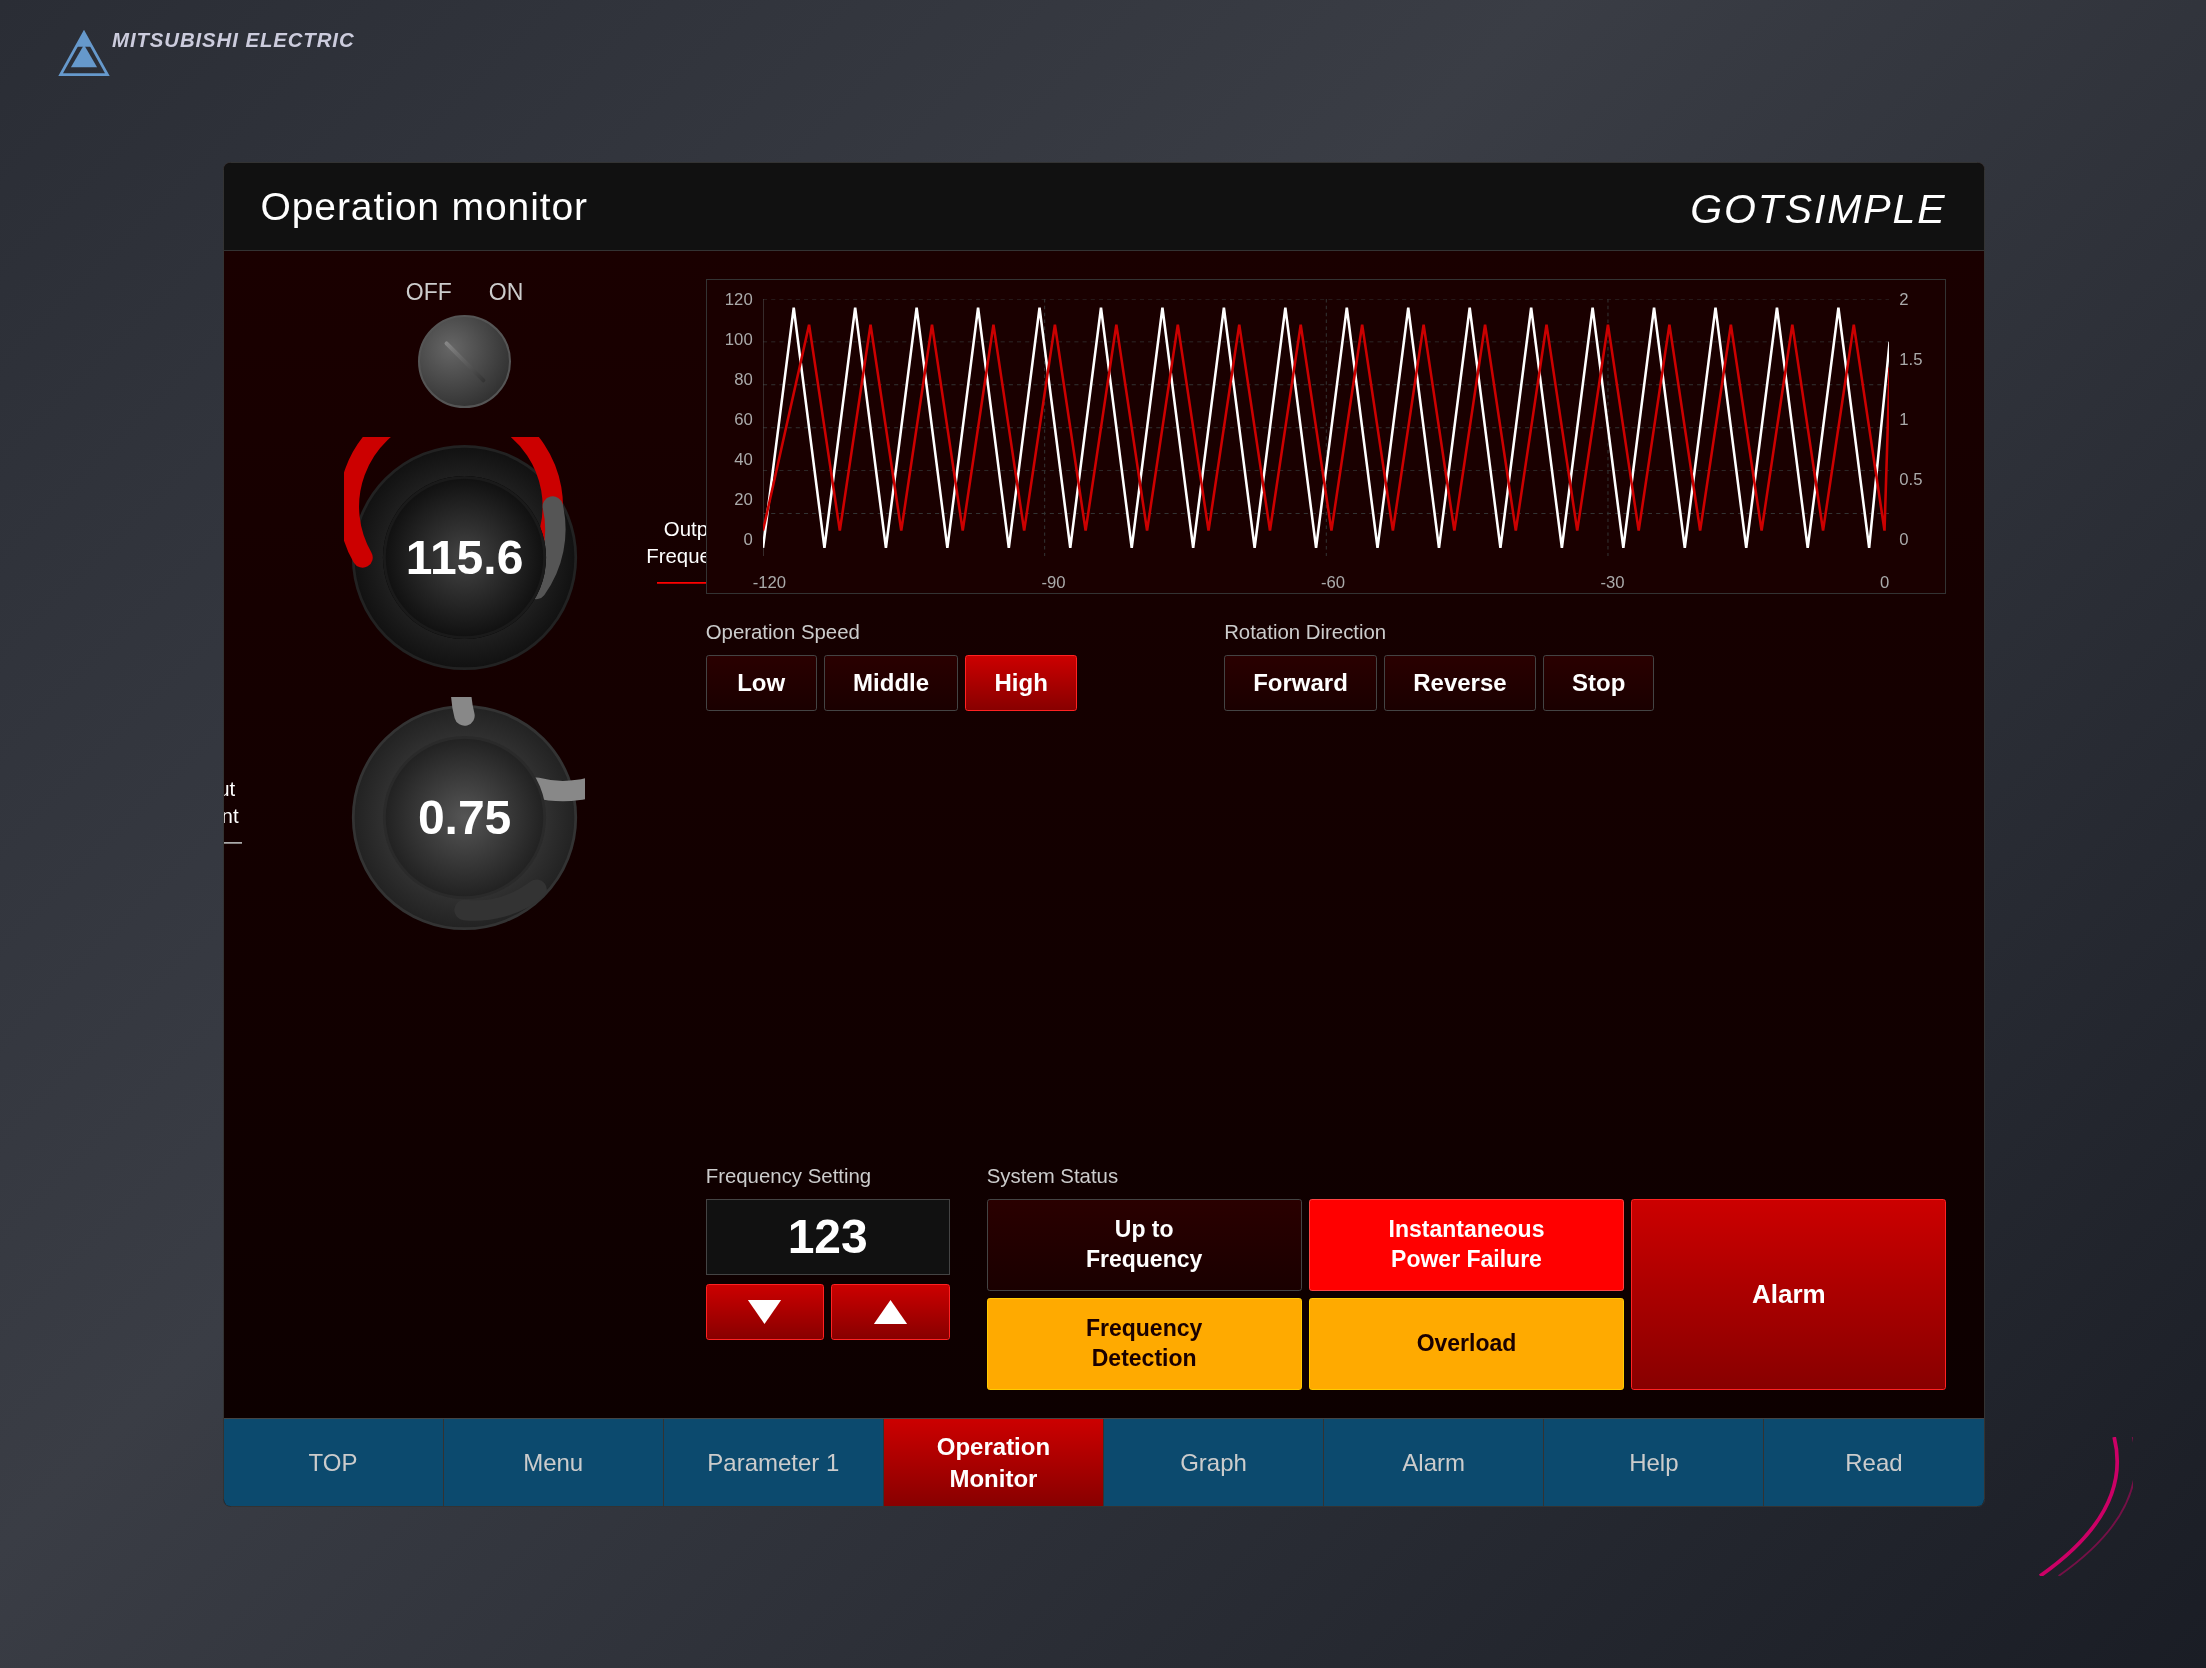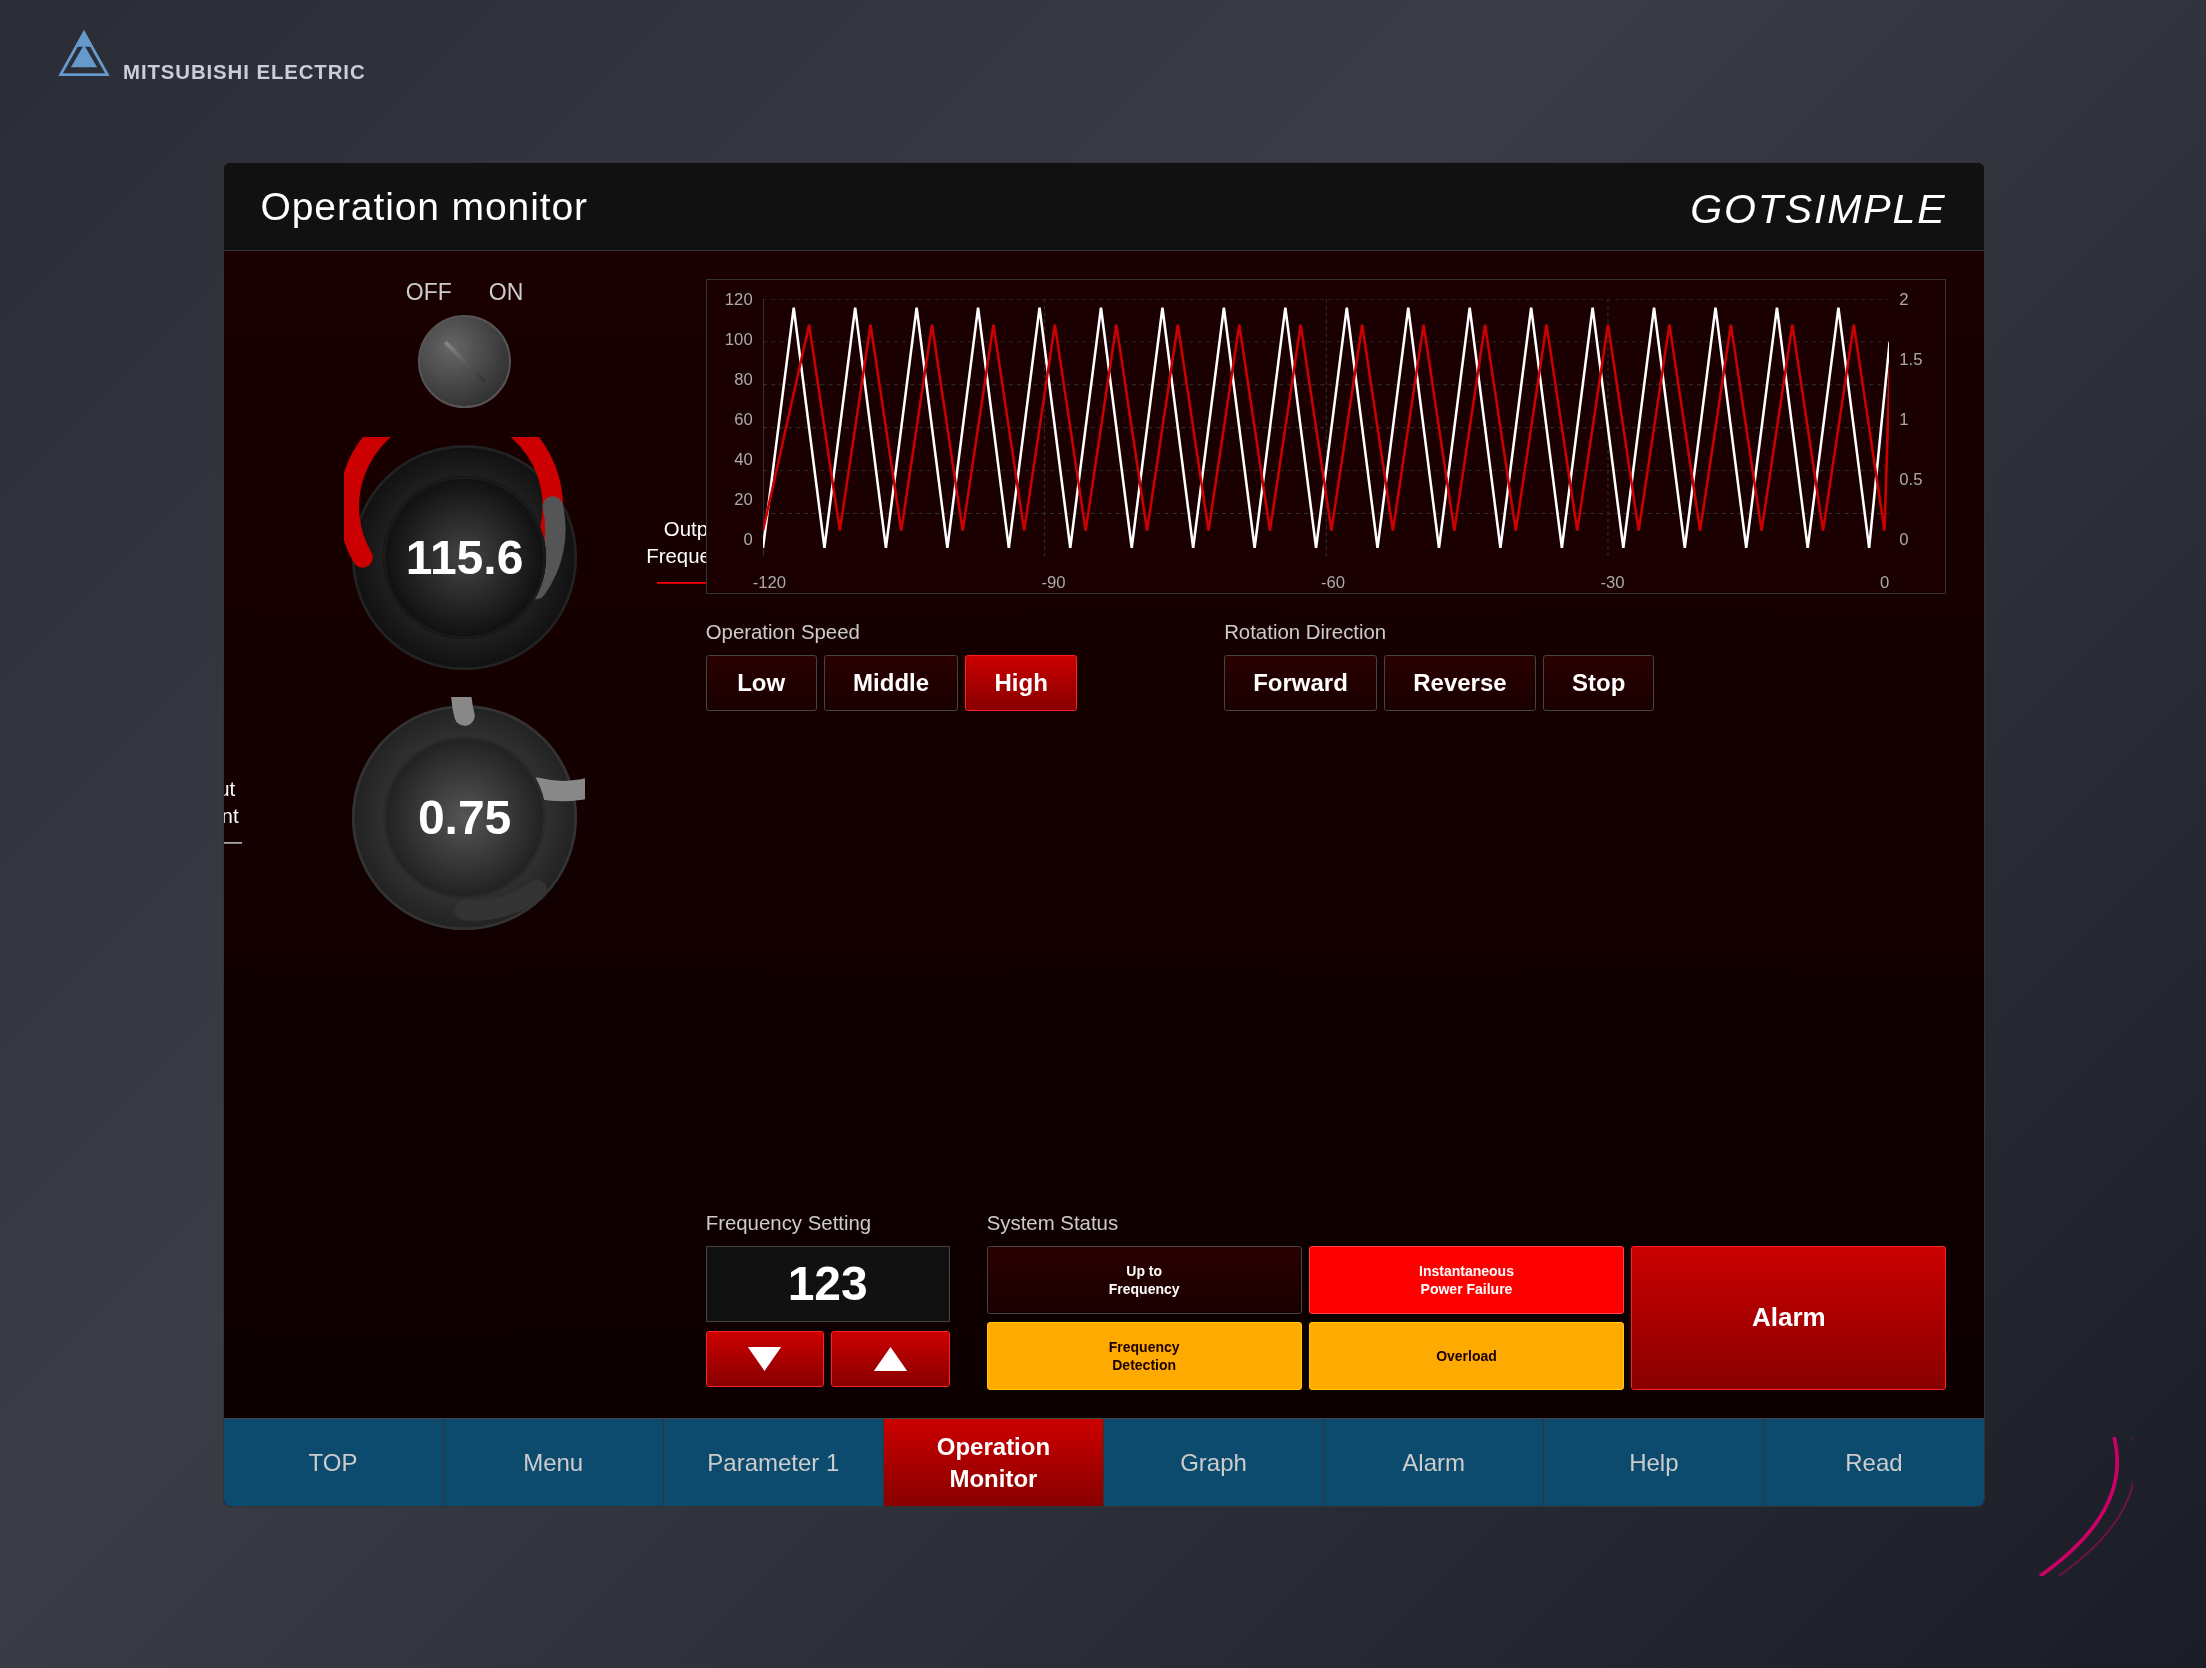--- a/index.html
+++ b/index.html
@@ -11,22 +11,22 @@
       align-items: center;
       justify-content: center;
       font-family: Arial, sans-serif;
       position: relative;
     }
     .logo-area {
       position: absolute;
       top: 28px;
       left: 56px;
       display: flex;
-      align-items: flex-end;
-      gap: 11px;
+      align-items: flex-start;
+      font-style: italic;
     }
     .logo-triangle {
       width: 56px;
       height: 56px;
     }
     .logo-text {
       color: #ccd;
       font-size: 20.4px;
       font-weight: bold;
       line-height: 1.2;
@@ -247,21 +247,21 @@
     .system-status-section {
       flex: 1;
     }
     .status-grid {
       display: grid;
       grid-template-columns: 1fr 1fr 1fr;
       gap: 7.4px;
     }
     .status-btn {
       padding: 15px 11px;
-      font-size: 14px;
+      font-size: 23px;
       font-weight: bold;
       text-align: center;
       border-radius: 2.8px;
       cursor: pointer;
       line-height: 1.3;
     }
     .status-dark {
       background: linear-gradient(180deg, #2a0000, #1a0000);
       border: 0.9px solid #444;
       color: #fff;

